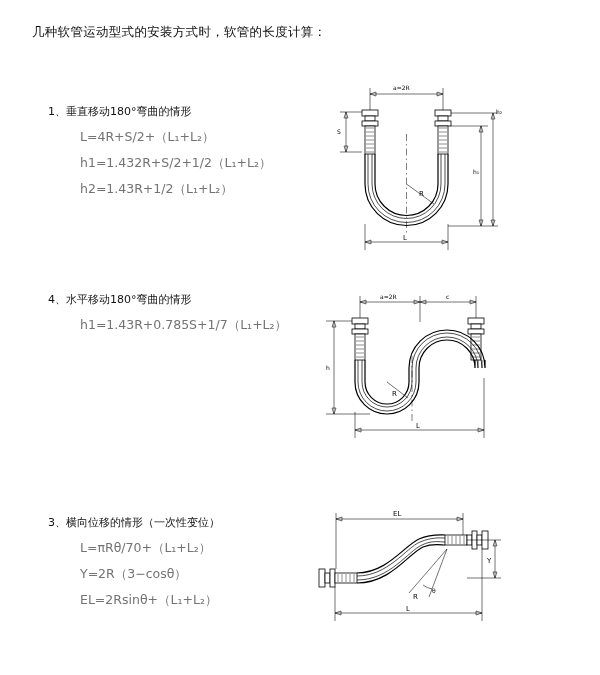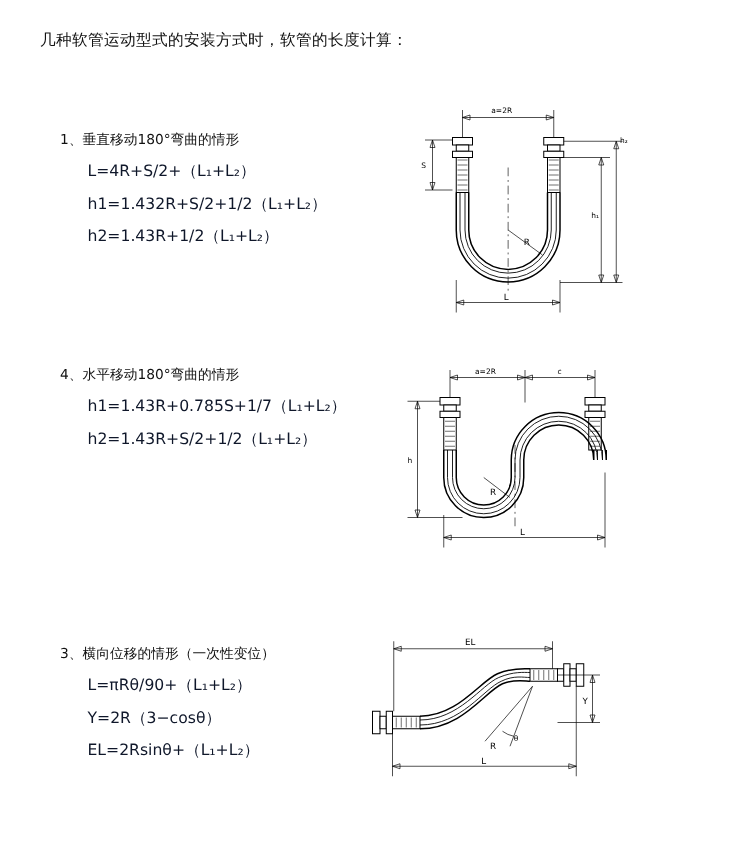--- a/index.html
+++ b/index.html
@@ -48,30 +48,30 @@
   }
   .sec-title {
     font-size: 11px;
     white-space: nowrap;
     margin-bottom: 10px;
     color: #111;
   }
   .formula {
     font-size: 12.5px;
     white-space: nowrap;
-    margin: 0 0 9px 22px;
-    color: #0f172a;
+    margin: 0 0 9px 32px;
+    color: #737373;
   }
 
   .fig {
     position: absolute;
   }
   .fig1 { left: 310px; top: -30px; }
   .fig2 { left: 310px; top: -10px; }
-  .fig3 { left: 280px; top: -10px; text-decoration: underline; }
+  .fig3 { left: 301px; top: -10px; text-decoration: underline; }
 
   svg { display: block; }
   .lnth { stroke: #000; stroke-width: 1.2; fill: none; }
   .dim  { stroke: #000; stroke-width: 0.55; fill: none; }
   .ctr  { stroke: #000; stroke-width: 0.5; fill: none; stroke-dasharray: 7 3 1.5 3; }
   .hose { stroke: #000; stroke-width: 0.7; fill: none; }
   .hatch{ stroke: #000; stroke-width: 0.45; fill: none; }
   .fillw{ fill: #ffffff; stroke: #000; stroke-width: 0.8; }
   .lbl  { font-family: "DejaVu Sans", "Liberation Sans", sans-serif; font-size: 6px; fill: #000; }
   .lbl7 { font-family: "DejaVu Sans", "Liberation Sans", sans-serif; font-size: 7px; fill: #000; }
@@ -176,21 +176,20 @@
           <text class="lbl7" x="93" y="166">L</text>
         </g>
       </svg>
     </div>
   </div>
 
   <div class="section sec2">
     <div class="text-col">
       <div class="sec-title">4、水平移动180°弯曲的情形</div>
       <div class="formula">h1=1.43R+0.785S+1/7（L₁+L₂）</div>
-      <div class="formula">h2=1.43R+S/2+1/2（L₁+L₂）</div>
     </div>
 
     <div class="fig fig2">
       <svg width="200" height="170" viewBox="0 0 200 170">
 
         <g>
           <line class="dim" x1="50" y1="14" x2="50" y2="42"></line>
           <line class="dim" x1="110" y1="14" x2="110" y2="40"></line>
           <line class="dim" x1="166" y1="14" x2="166" y2="42"></line>
           <line class="dim" x1="50" y1="20" x2="110" y2="20"></line>
@@ -259,21 +258,21 @@
           <path class="dim" d="M174 148 l-6 -2 v4 z" fill="#000"></path>
           <text class="lbl7" x="106" y="146">L</text>
         </g>
       </svg>
     </div>
   </div>
 
   <div class="section sec3">
     <div class="text-col">
       <div class="sec-title">3、横向位移的情形（一次性变位）</div>
-      <div class="formula">L=πRθ/90+（L₁+L₂）</div>
+      <div class="formula">L=πRθ/70+（L₁+L₂）</div>
       <div class="formula">Y=2R（3−cosθ）</div>
       <div class="formula">EL=2Rsinθ+（L₁+L₂）</div>
     </div>
 
     <div class="fig fig3">
       <svg width="210" height="130" viewBox="0 0 210 130">
 
         <g>
           <line class="dim" x1="35" y1="8" x2="35" y2="64"></line>
           <line class="dim" x1="162" y1="8" x2="162" y2="32"></line>

